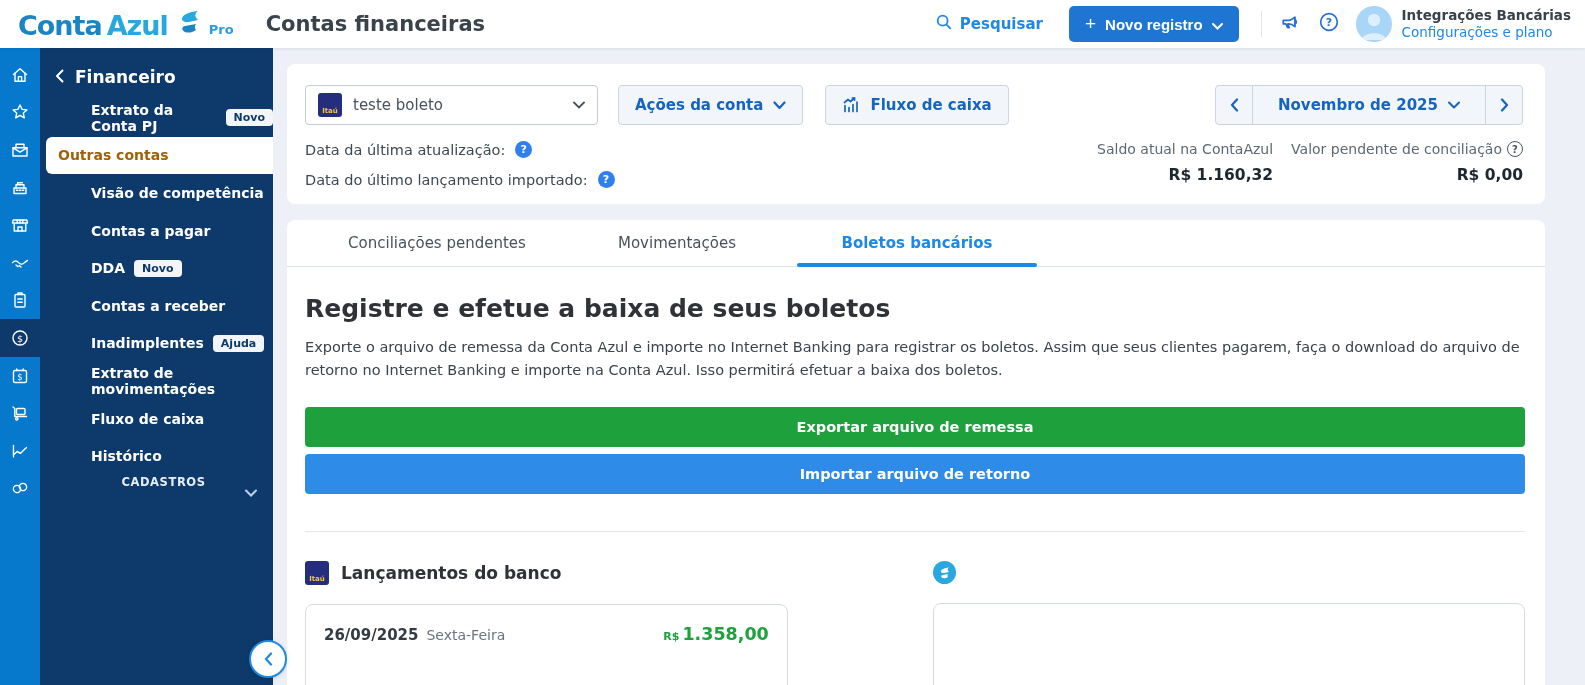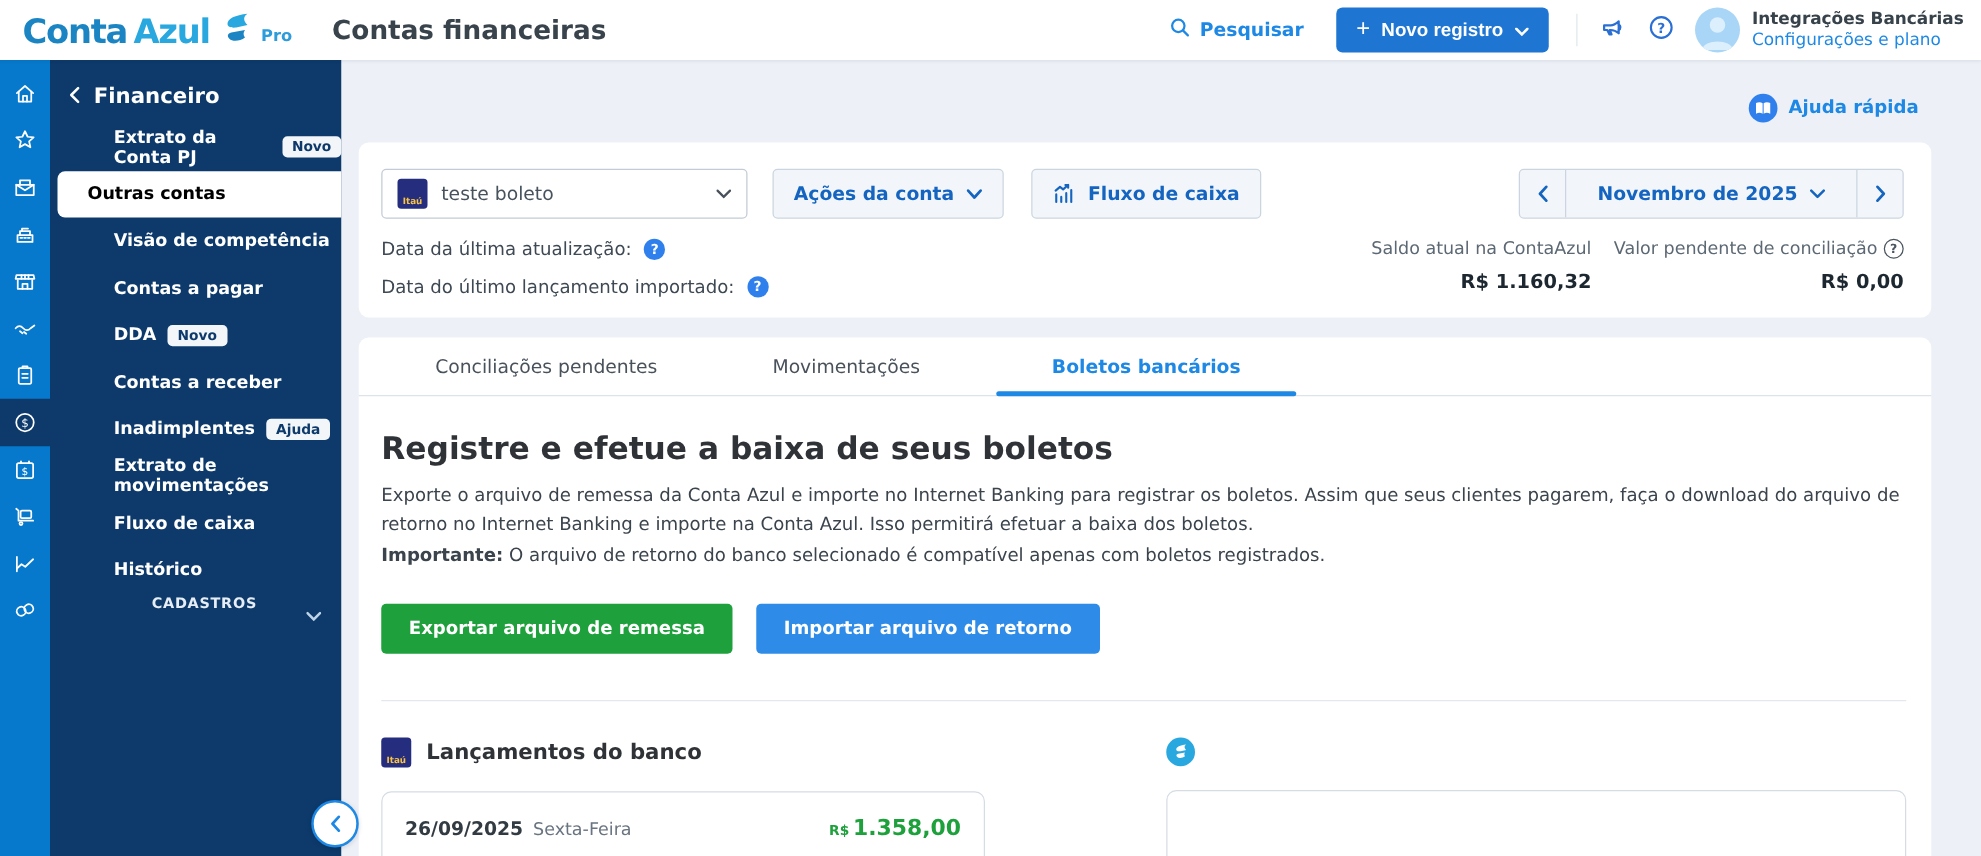--- a/index.html
+++ b/index.html
@@ -26,21 +26,21 @@
   .user-link { font-size:13.5px; color:#1E88E5; cursor:pointer; }
 
   
   .rail { position:fixed; left:0; top:48px; bottom:0; width:40px; background:#0679CC; padding-top:8px; z-index:10; }
   .rail-item { height:37.6px; display:flex; align-items:center; justify-content:center; cursor:pointer; }
   .rail-item.selected { background:#0D3A6B; }
   .panel { position:fixed; left:40px; top:48px; bottom:0; width:233px; background:#0D3A6B; z-index:10; }
   .panel-header { display:flex; align-items:center; gap:11px; padding:19px 0 12px 15px; color:#fff; }
   .panel-header .ptitle { font-size:17px; font-weight:700; }
   .nav-item { height:37.6px; display:flex; align-items:center; padding-left:30px; color:#fff; font-size:14px; font-weight:600; cursor:pointer;margin-left:21px; }
-  .nav-item.active { background:#fff; color:#000000; margin-left:6px; padding-left:24px; border-radius:6px 0 0 6px; }
+  .nav-item.active { background:#fff; color:#a16207; margin-left:6px; padding-left:12px; border-radius:6px 0 0 6px; }
   .badge { background:#F3F6F9; color:#0D3A6B; font-size:11px; font-weight:700; padding:2px 8px; border-radius:4px; margin-left:9px;text-align:center; }
   .nav-section { height:40px; display:flex; align-items:center; padding:0 16px 0 30px; color:#E6EDF4; font-size:11.5px; font-weight:700; letter-spacing:.6px; cursor:pointer;flex-direction:column; }
   .nav-section svg { margin-left:auto; }
   .collapse-btn { position:fixed; left:249px; top:640px; width:38px; height:38px; border-radius:50%; background:#fff; border:2px solid #1E88E5; color:#1E88E5; display:flex; align-items:center; justify-content:center; cursor:pointer; z-index:30; box-shadow:0 1px 4px rgba(0,0,0,.15); }
 
   
   .main { margin-left:273px; padding-top:48px; }
   .help-row { display:flex; justify-content:flex-end; align-items:center; gap:9px; margin:26px 50px 0 0; height:24px; }
   .help-row .txt { color:#1E88E5; font-size:14.5px; font-weight:600; cursor:pointer; }
   .help-bubble { width:23px; height:23px; border-radius:50%; background:#2F80ED; display:flex; align-items:center; justify-content:center; cursor:pointer; }
@@ -72,21 +72,21 @@
   .card2 { min-height:420px; padding-bottom:40px; }
   .tabs { display:flex; height:47px; border-bottom:1px solid #DDE3EA; padding-left:30px; }
   .tab { width:240px; display:flex; align-items:center; justify-content:center; font-size:15px; color:#49525B; cursor:pointer; position:relative; }
   .tab.active { color:#1E88E5; font-weight:600; }
   .tab.active::after { content:""; position:absolute; left:0; right:0; bottom:-1px; height:4px; background:#1E88E5; border-radius:3px; }
   .card2-body { padding:0 20px 0 18px; }
   .h1 { margin-top:27px; font-size:25px; font-weight:700; color:#2F3237; }
   .desc { margin-top:13px; font-size:14.5px; color:#3B444D; line-height:1.6; max-width:1495px; }
   .important { margin-top:2px; font-size:14.5px; color:#3B444D; line-height:1.6; }
   .important b { font-weight:700; }
-  .btn-row { display:flex; gap:19px; margin-top:25px; }
+  .btn-row { display:flex; gap:7px; margin-top:25px;flex-direction:column; }
   .btn-solid { height:40px; border:none; border-radius:4px; color:#fff; font-size:14.5px; font-weight:700; padding:0 22px; cursor:pointer; font-family:"DejaVu Sans", sans-serif; }
   .btn-green { background:#1EA13C; }
   .btn-blue { background:#2E8CE8; }
   .split { border:none; border-top:1px solid #E3E8EE; margin-top:37px; }
   .lists { display:flex; margin-top:29px; }
   .list-col-left { width:485px; }
   .list-col-right { width:595px; margin-left:145px; }
   .list-head { display:flex; align-items:center; gap:12px; }
   .list-title { font-size:17px; font-weight:700; color:#2F3237; }
   .ca-bubble { width:23px; height:23px; border-radius:50%; background:#29A8E0; display:flex; align-items:center; justify-content:center; flex:none; }
@@ -286,29 +286,20 @@
   </div>
 </div>
 <div class="collapse-btn">
   <svg width="9" height="14" viewBox="0 0 9 14" fill="none" stroke="#1E88E5" stroke-width="2.2" stroke-linecap="round" stroke-linejoin="round">
       <path d="M7 1.5 L2 7 L7 12.5"></path>
     </svg>
 </div>
 
 <div class="main">
 
-  <div class="help-row">
-    <span class="help-bubble">
-        <svg width="13" height="11" viewBox="0 0 16 13">
-          <path d="M1 1.5 C3.2 0.4 5.6 0.4 7.5 1.6 V12 C5.6 10.9 3.2 10.9 1 12 Z" fill="#fff"></path>
-          <path d="M15 1.5 C12.8 0.4 10.4 0.4 8.5 1.6 V12 C10.4 10.9 12.8 10.9 15 12 Z" fill="#fff"></path>
-        </svg>
-      </span>
-    <span class="txt">Ajuda rápida</span>
-  </div>
 
   <div class="card card1">
     <div class="row1">
       <div class="acct-select">
         <span class="bank-logo">Itaú</span>
         <span class="name">teste boleto</span>
         <span class="chev">
             <svg width="12" height="8" viewBox="0 0 12 8" fill="none" stroke="#47525D" stroke-width="1.8" stroke-linecap="round">
               <path d="M1 1.5 L6 6.5 L11 1.5"></path>
             </svg>
@@ -384,23 +375,20 @@
       <div class="tab">
           <span>Movimentações</span>
         </div>
       <div class="tab active">
           <span>Boletos bancários</span>
         </div>
     </div>
     <div class="card2-body">
       <div class="h1">Registre e efetue a baixa de seus boletos</div>
       <div class="desc">Exporte o arquivo de remessa da Conta Azul e importe no Internet Banking para registrar os boletos. Assim que seus clientes pagarem, faça o download do arquivo de retorno no Internet Banking e importe na Conta Azul. Isso permitirá efetuar a baixa dos boletos.</div>
-      <div class="important">
-        <b>Importante:</b><span> O arquivo de retorno do banco selecionado é compatível apenas com boletos registrados.</span>
-      </div>
       <div class="btn-row">
         <button class="btn-solid btn-green">Exportar arquivo de remessa</button>
         <button class="btn-solid btn-blue">Importar arquivo de retorno</button>
       </div>
       <hr class="split">
       <div class="lists">
         <div class="list-col-left">
           <div class="list-head">
             <span class="bank-logo">Itaú</span>
             <span class="list-title">Lançamentos do banco</span>

